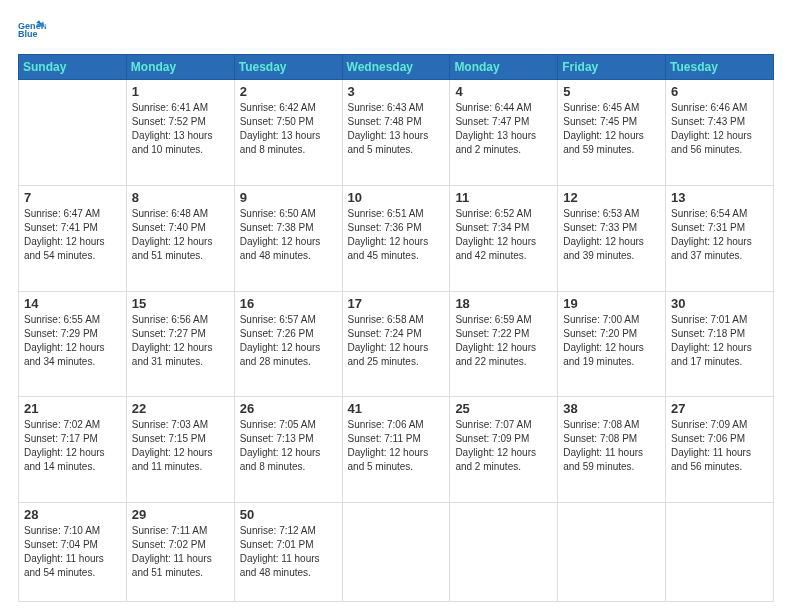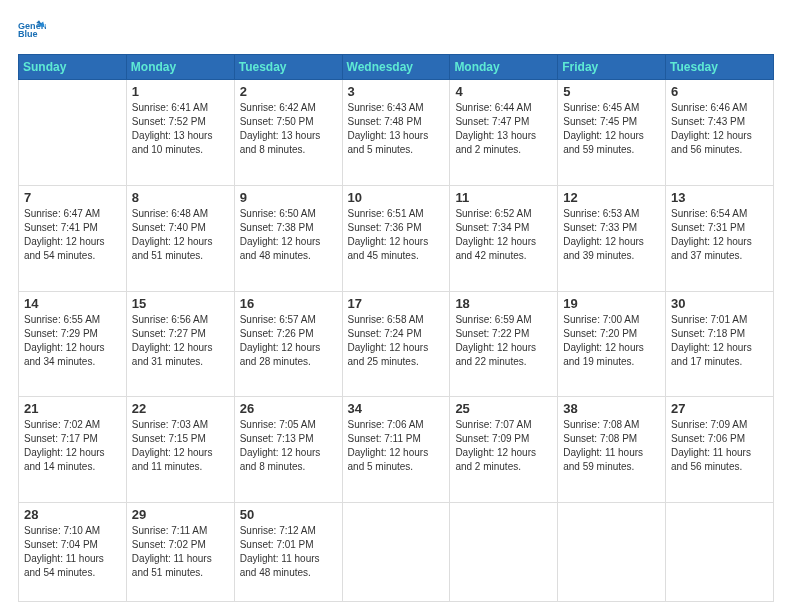--- a/index.html
+++ b/index.html
@@ -214,21 +214,21 @@
           </td>
           <td>
             <div class="day-number">22</div>
             <div class="cell-text">Sunrise: 7:03 AM<br>Sunset: 7:15 PM<br>Daylight: 12 hours and 11 minutes.</div>
           </td>
           <td>
             <div class="day-number">26</div>
             <div class="cell-text">Sunrise: 7:05 AM<br>Sunset: 7:13 PM<br>Daylight: 12 hours and 8 minutes.</div>
           </td>
           <td>
-            <div class="day-number">34</div>
+            <div class="day-number">41</div>
             <div class="cell-text">Sunrise: 7:06 AM<br>Sunset: 7:11 PM<br>Daylight: 12 hours and 5 minutes.</div>
           </td>
           <td>
             <div class="day-number">25</div>
             <div class="cell-text">Sunrise: 7:07 AM<br>Sunset: 7:09 PM<br>Daylight: 12 hours and 2 minutes.</div>
           </td>
           <td>
             <div class="day-number">38</div>
             <div class="cell-text">Sunrise: 7:08 AM<br>Sunset: 7:08 PM<br>Daylight: 11 hours and 59 minutes.</div>
           </td>

